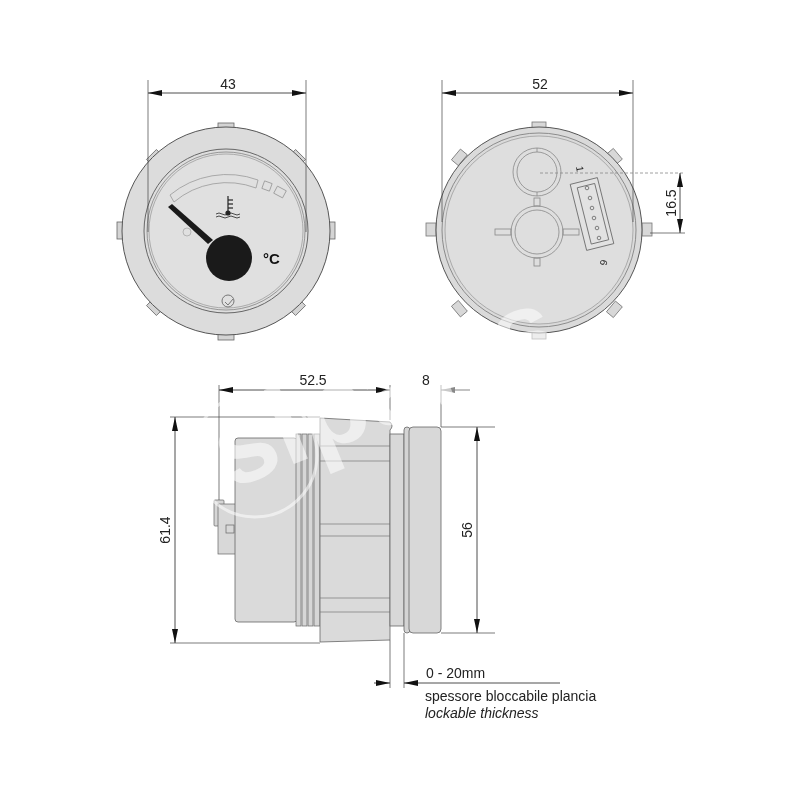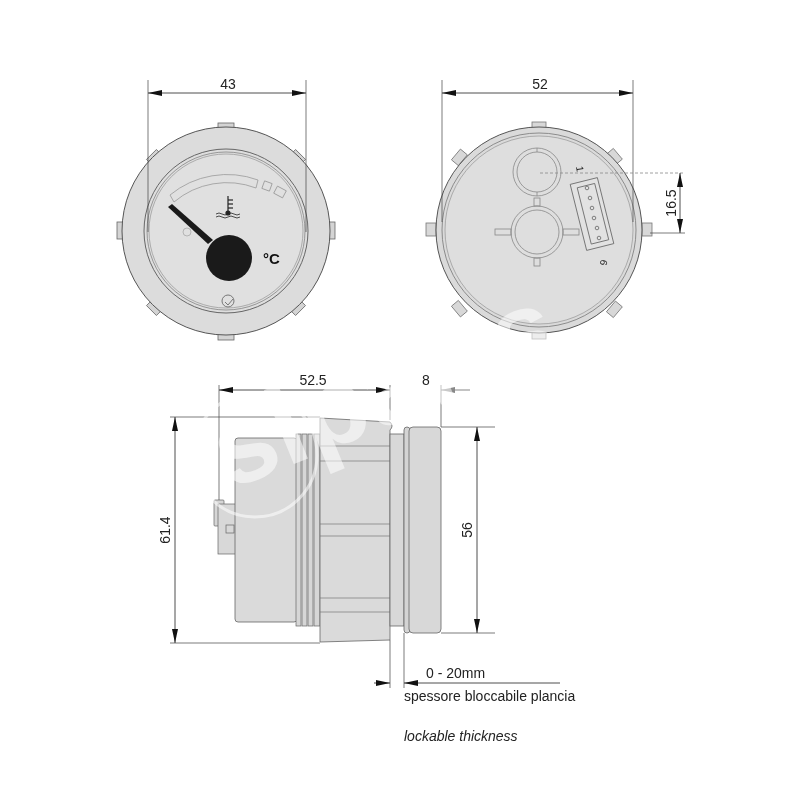--- a/index.html
+++ b/index.html
@@ -1,21 +1,21 @@
 <!DOCTYPE html>
 <html><head>
 <meta charset="utf-8">
 <style>
   html, body { margin:0; padding:0; background:#ffffff; }
   body { width:800px; height:800px; position:relative; overflow:hidden;
          font-family:"Liberation Sans", sans-serif; }
   svg { position:absolute; left:0; top:0; }
   .dim-text { font-family:"Liberation Sans", sans-serif; font-size:14px; fill:#222; }
   .caption { position:absolute; font-family:"Liberation Sans", sans-serif; font-size:14px; color:#222; line-height:17px; }
-  .caption .it { font-style:italic;margin-top:23px; }
+  .caption .it { font-style:italic; }
 </style>
 </head>
 <body>
 
 <svg width="800" height="800" viewBox="0 0 800 800">
   <defs>
     <marker id="arr" markerWidth="14" markerHeight="6" refX="14" refY="3" orient="auto-start-reverse" markerUnits="userSpaceOnUse">
       <path d="M0,0 L14,3 L0,6 Z" fill="#111"></path>
     </marker>
   </defs>
@@ -181,16 +181,16 @@
     <path d="M404,683 L418,680 L418,686 Z" fill="#111"></path>
     <text class="dim-text" x="426" y="678">0 - 20mm</text>
   </g>
 
   <g opacity="0.55">
     <circle cx="255" cy="455" r="62" fill="none" stroke="#ffffff" stroke-width="3"></circle>
     <text x="0" y="0" font-family="Liberation Sans, sans-serif" font-size="110" font-weight="bold" fill="#ffffff" transform="translate(230 490) rotate(-22)">siparts</text>
   </g>
 </svg>
 
-<div class="caption" style="left:404px; top:688px;">
+<div class="caption" style="left:425px; top:688px;">
   <div>spessore bloccabile plancia</div>
   <div class="it">lockable thickness</div>
 </div>
 
 </body></html>

